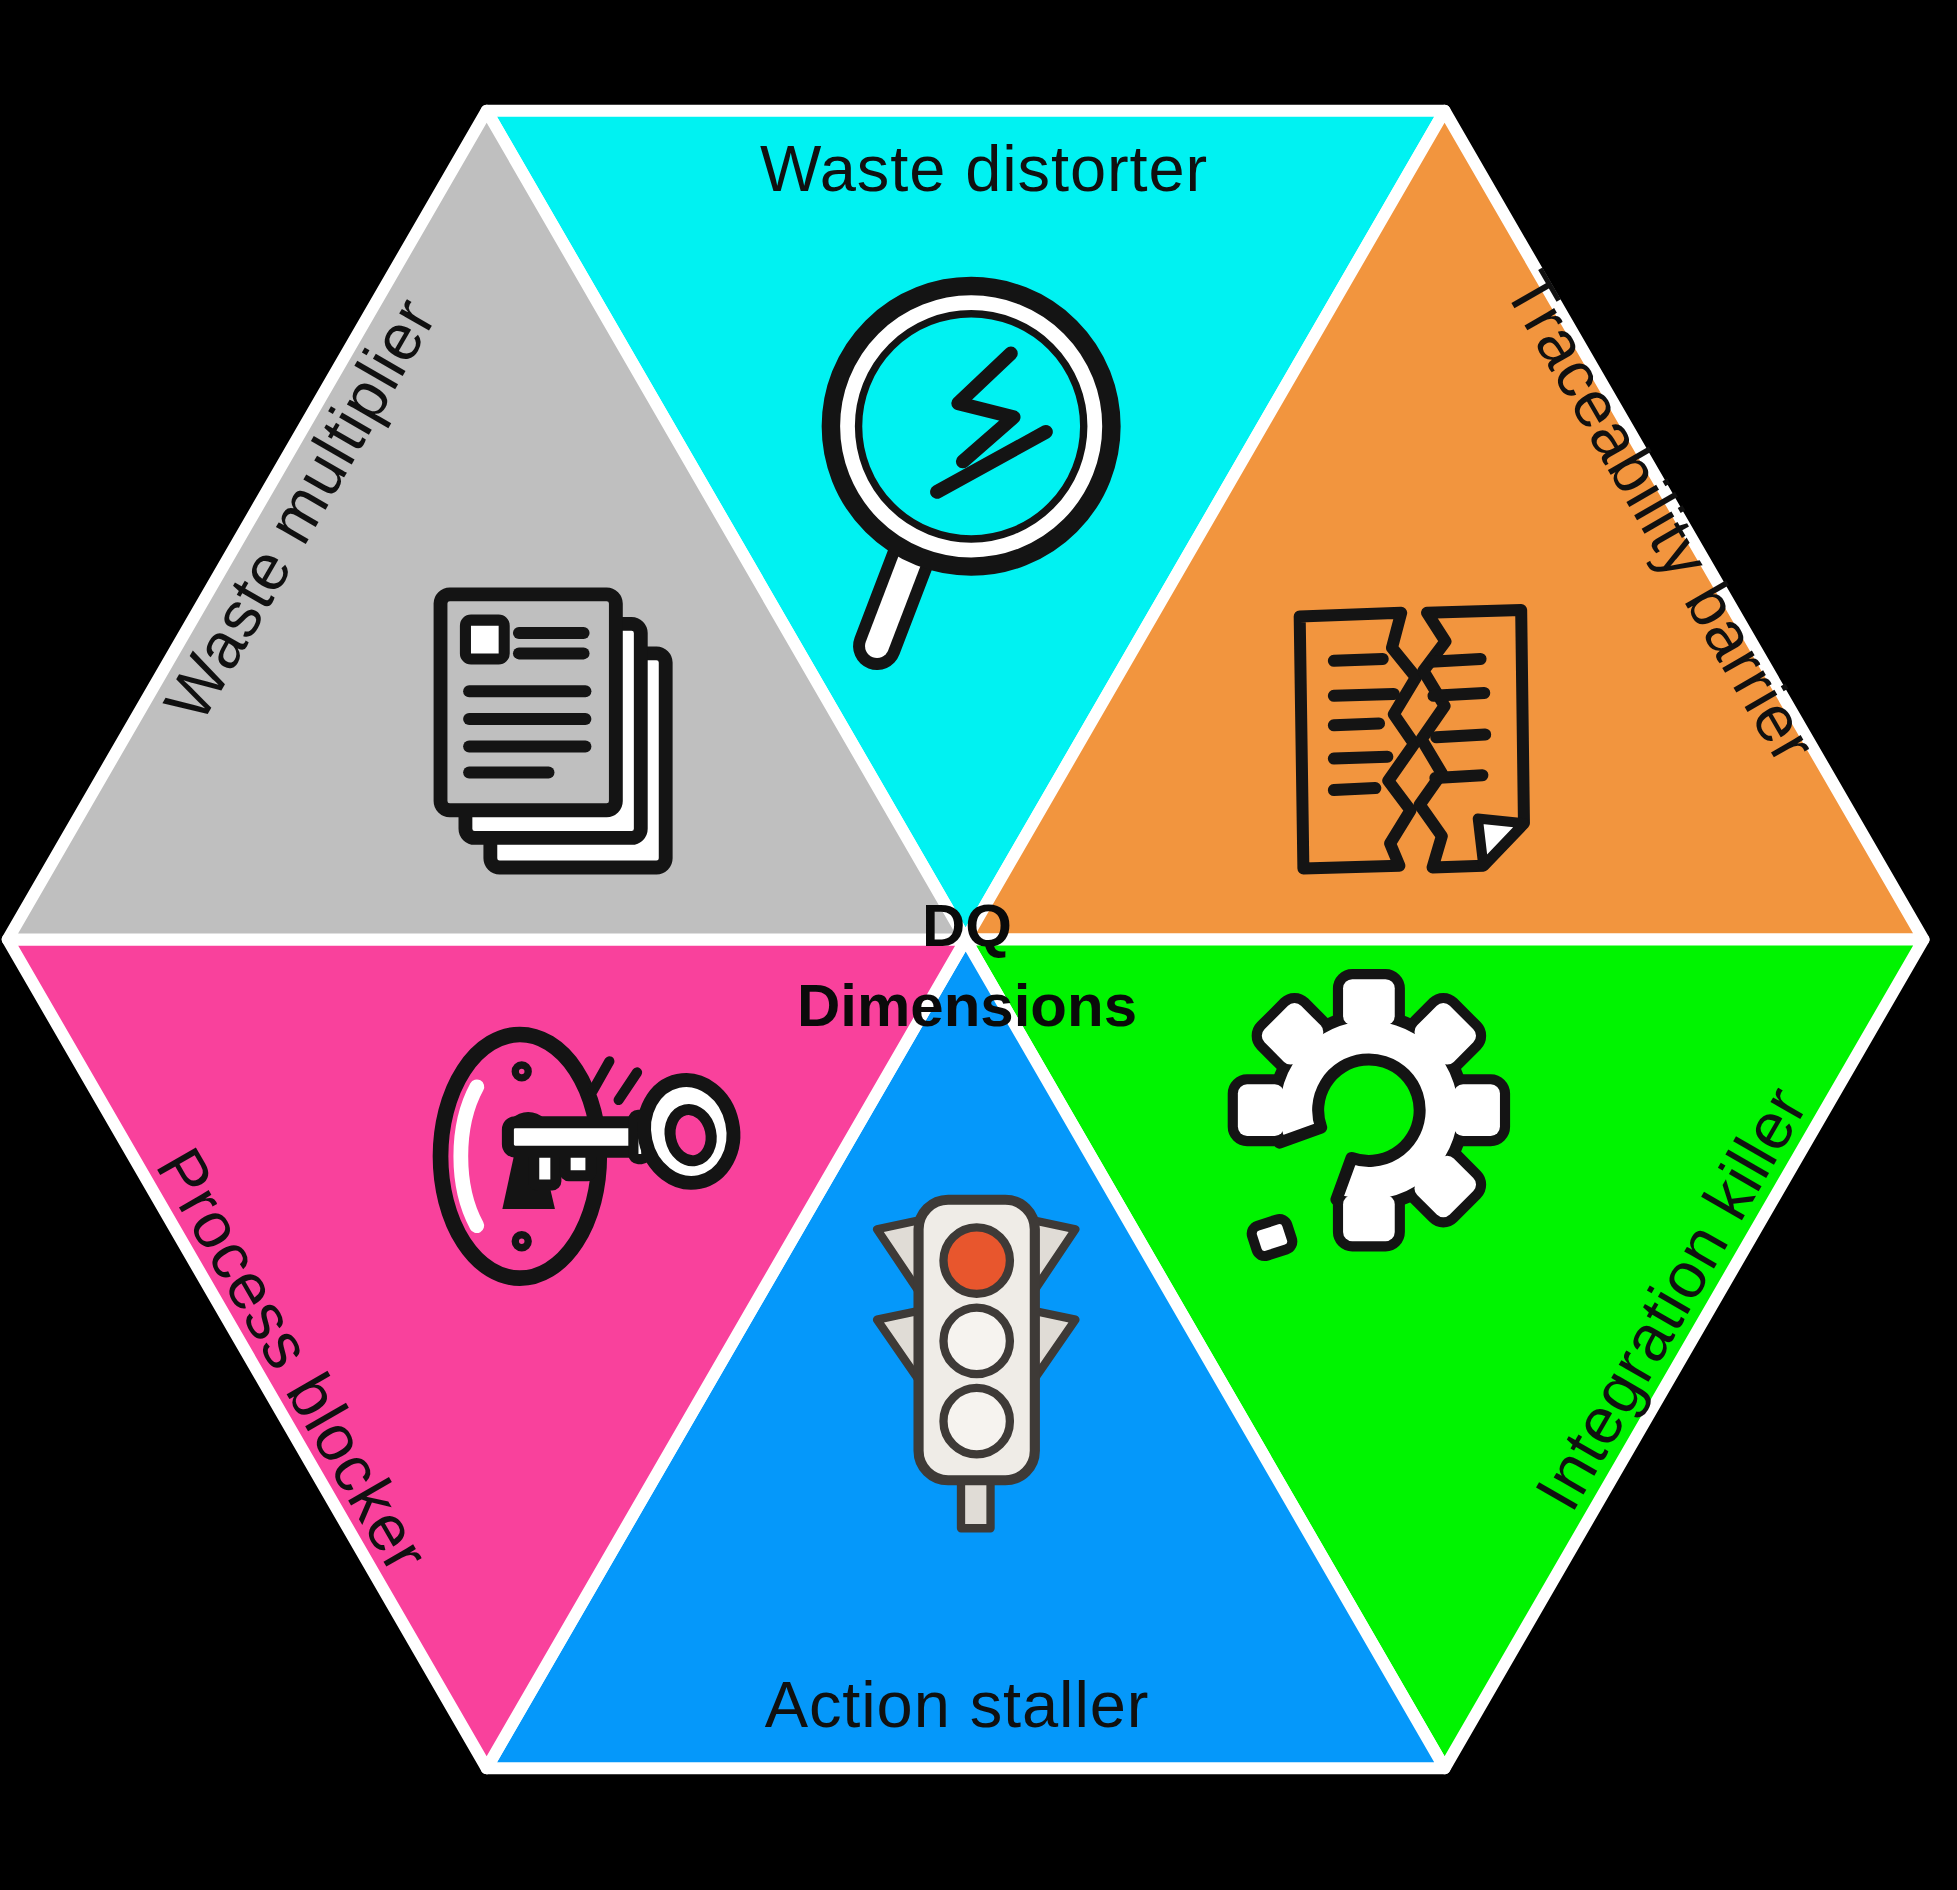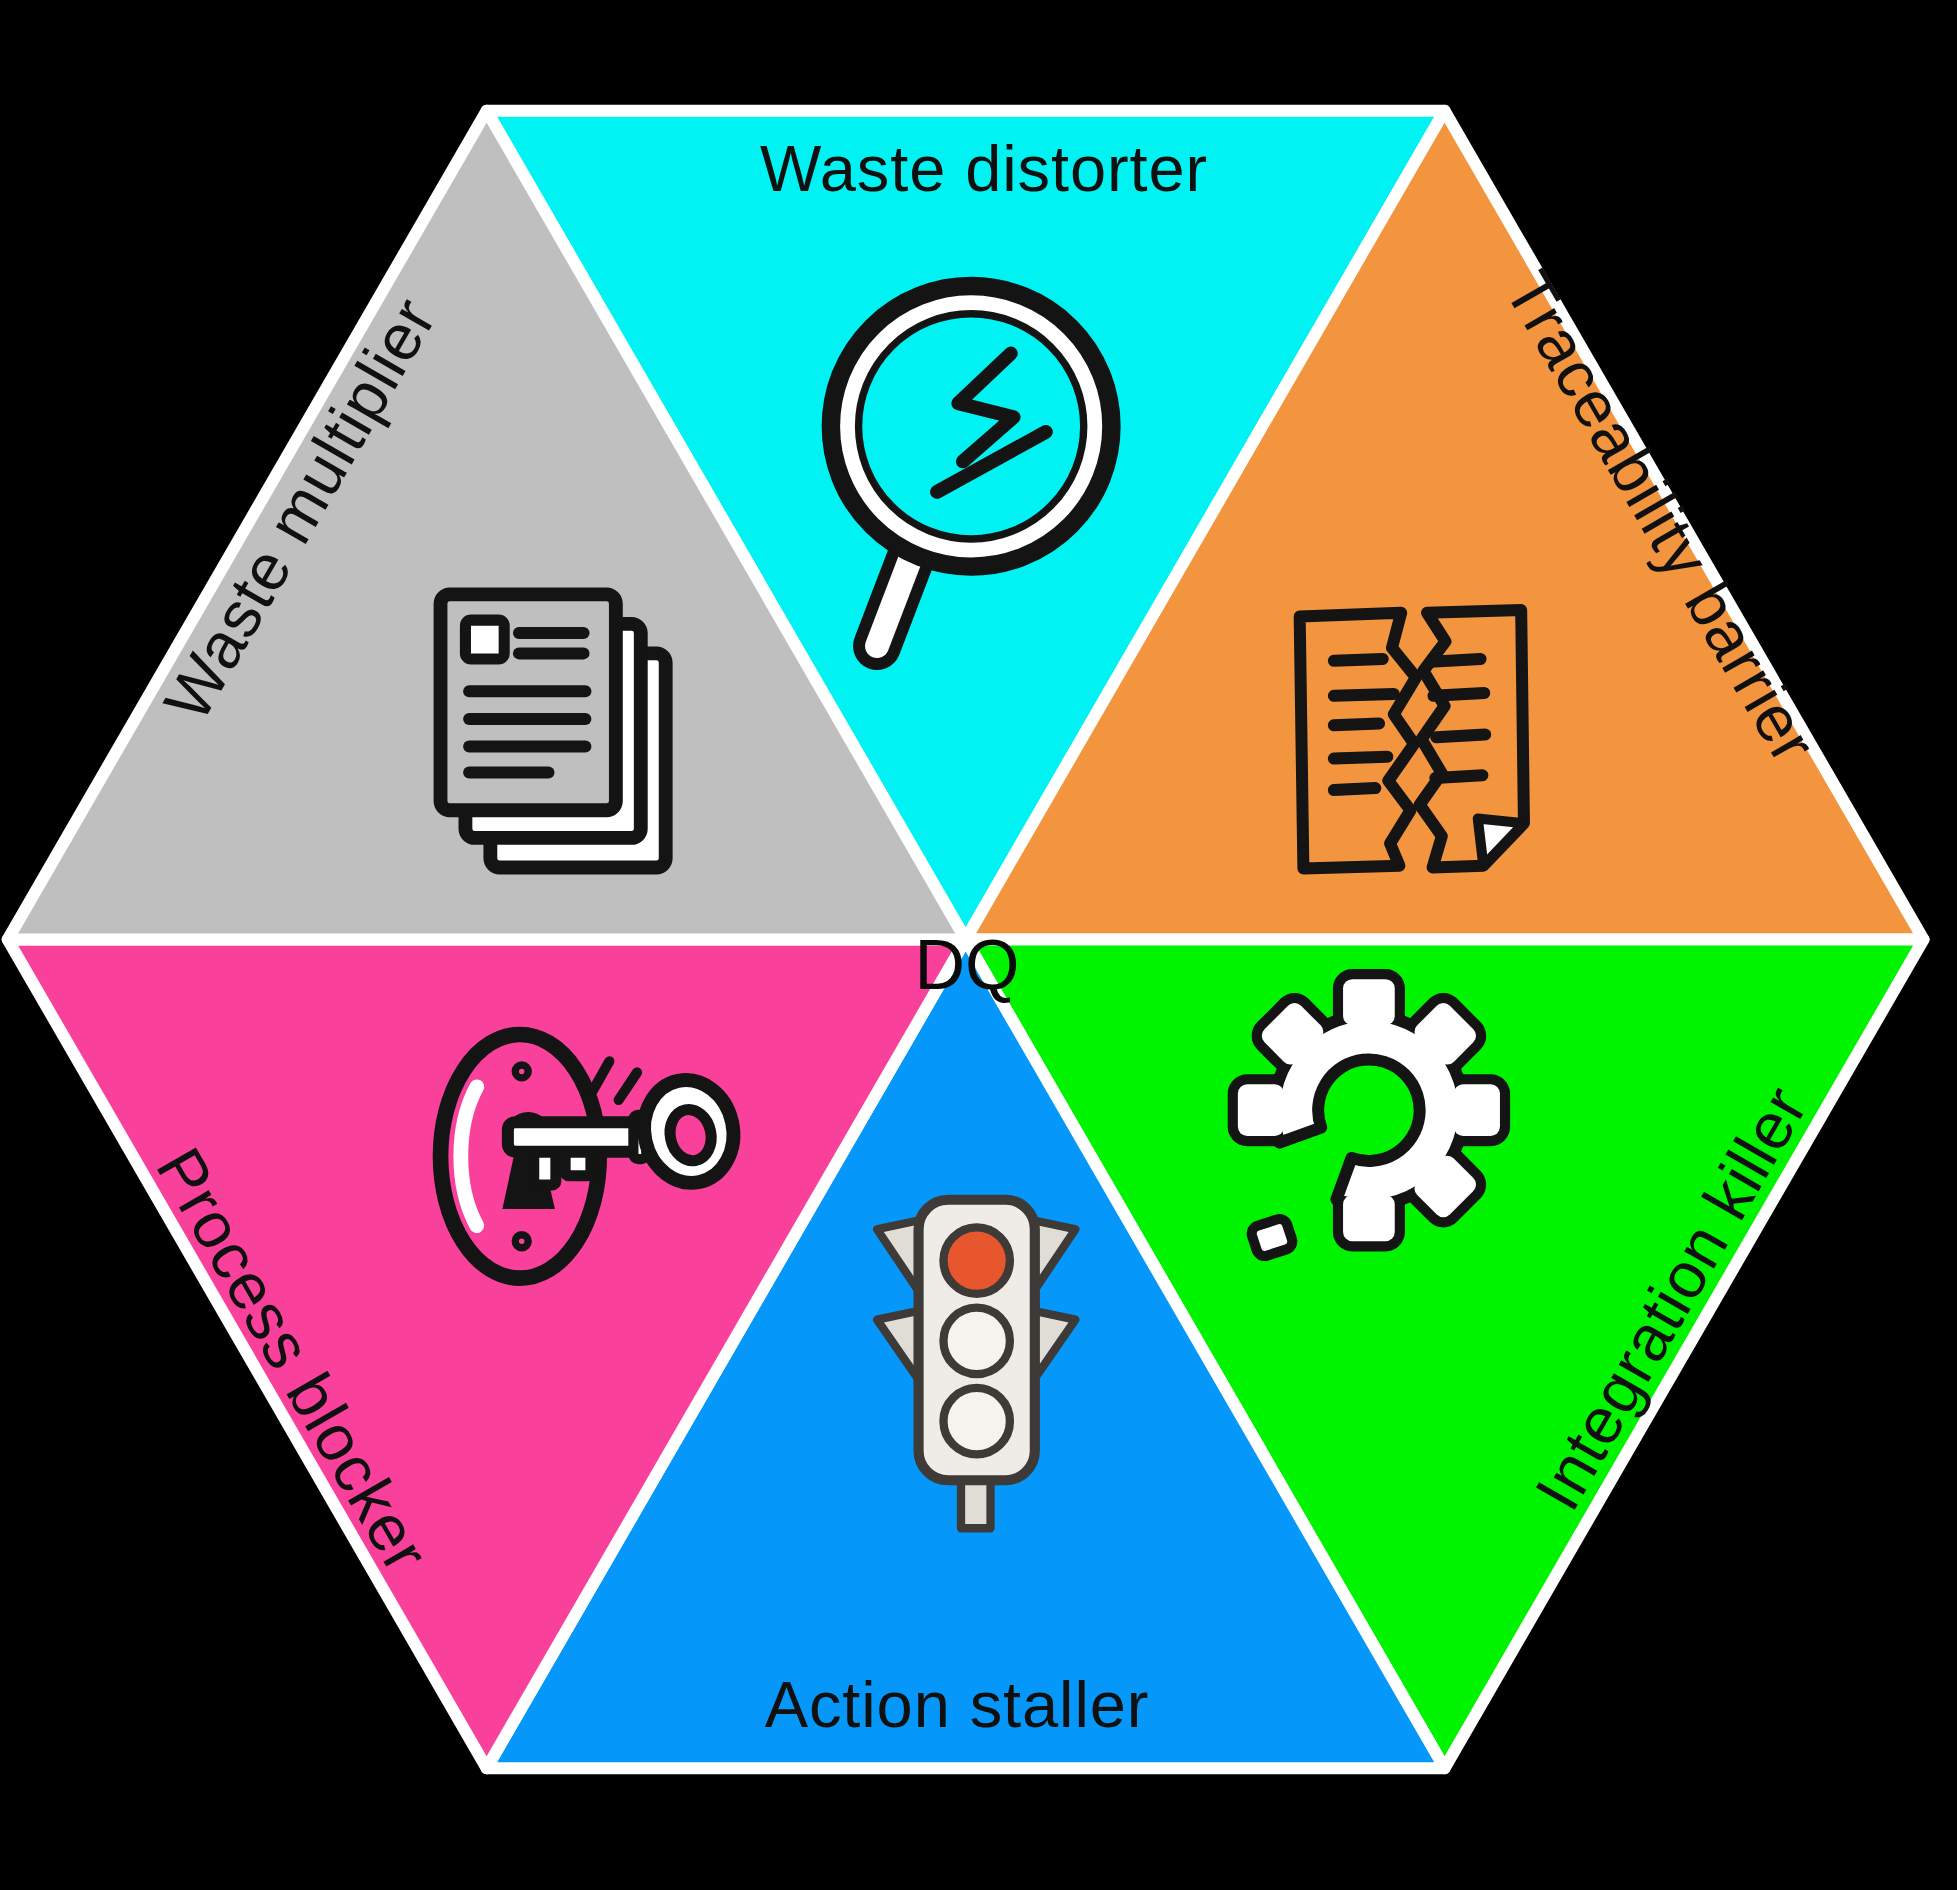--- a/index.html
+++ b/index.html
@@ -21,21 +21,21 @@
   }
   .lbl-truth       {left:984px;top:168px; transform:translate(-50%,-50%);}
   .lbl-traceability{left:1661px;top:517px; transform:translate(-50%,-50%) rotate(60deg);}
   .lbl-integration {left:1671px;top:1298px;transform:translate(-50%,-50%) rotate(-60deg);}
   .lbl-action      {left:957px;top:1704px;transform:translate(-50%,-50%);}
   .lbl-process     {left:293px; top:1360px;transform:translate(-50%,-50%) rotate(60deg);}
   .lbl-waste       {left:300px; top:509px; transform:translate(-50%,-50%) rotate(-60deg);}
   .center-title{
     position:absolute;left:967px;top:966px;
     transform:translate(-50%,-50%);
-    font-size:70px;font-weight:400;color:#0a0a0a;
+    font-size:60px;font-weight:700;color:#0a0a0a;
     line-height:1.34;text-align:center;white-space:nowrap;
   }
   .center-title span{display:block;}
   .ink{stroke:#141414;}
 </style>
 </head>
 <body>
 
 <div class="stage">
 
@@ -148,16 +148,17 @@
 
   <div class="lbl lbl-truth">Waste distorter</div>
   <div class="lbl lbl-traceability">Traceability barrier</div>
   <div class="lbl lbl-integration">Integration killer</div>
   <div class="lbl lbl-action">Action staller</div>
   <div class="lbl lbl-process">Process blocker</div>
   <div class="lbl lbl-waste">Waste multiplier</div>
 
   <div class="center-title">
     <span>DQ</span>
+    <span>Dimensions</span>
   </div>
 
 </div>
 
 
 </body></html>

